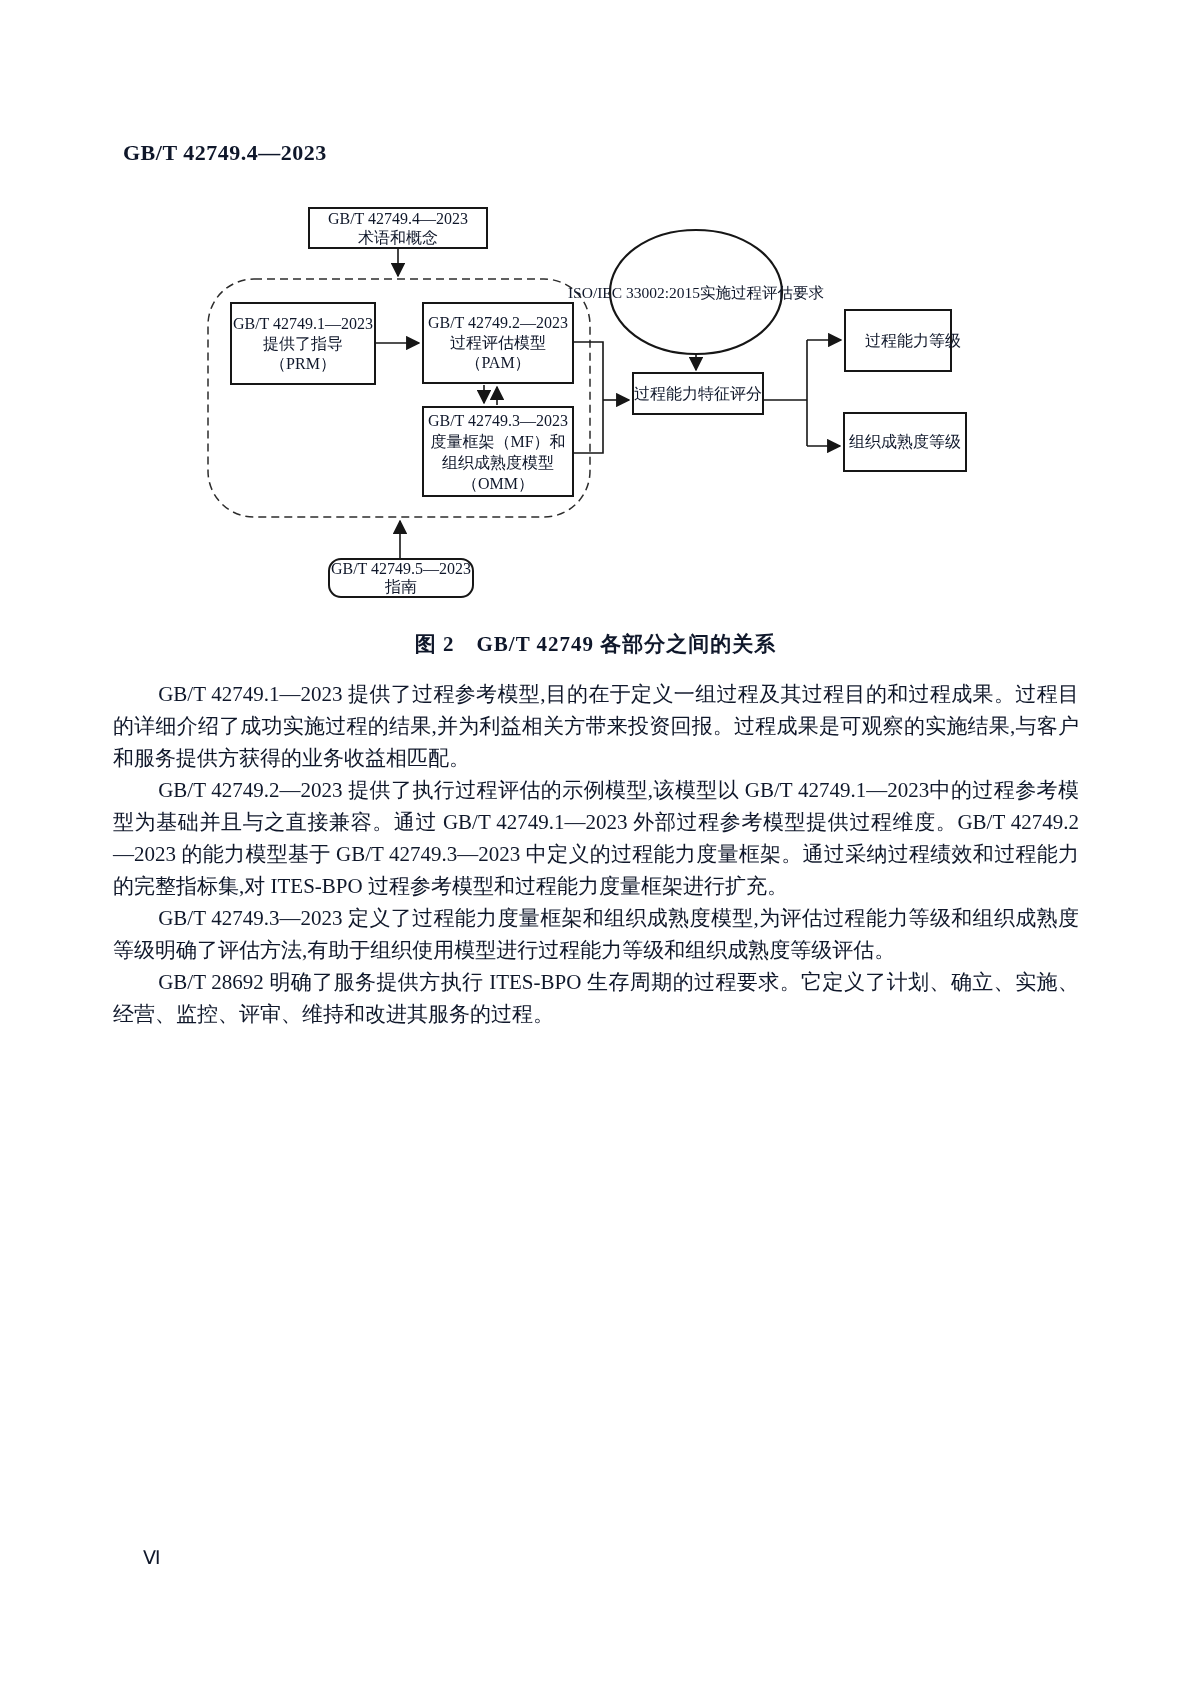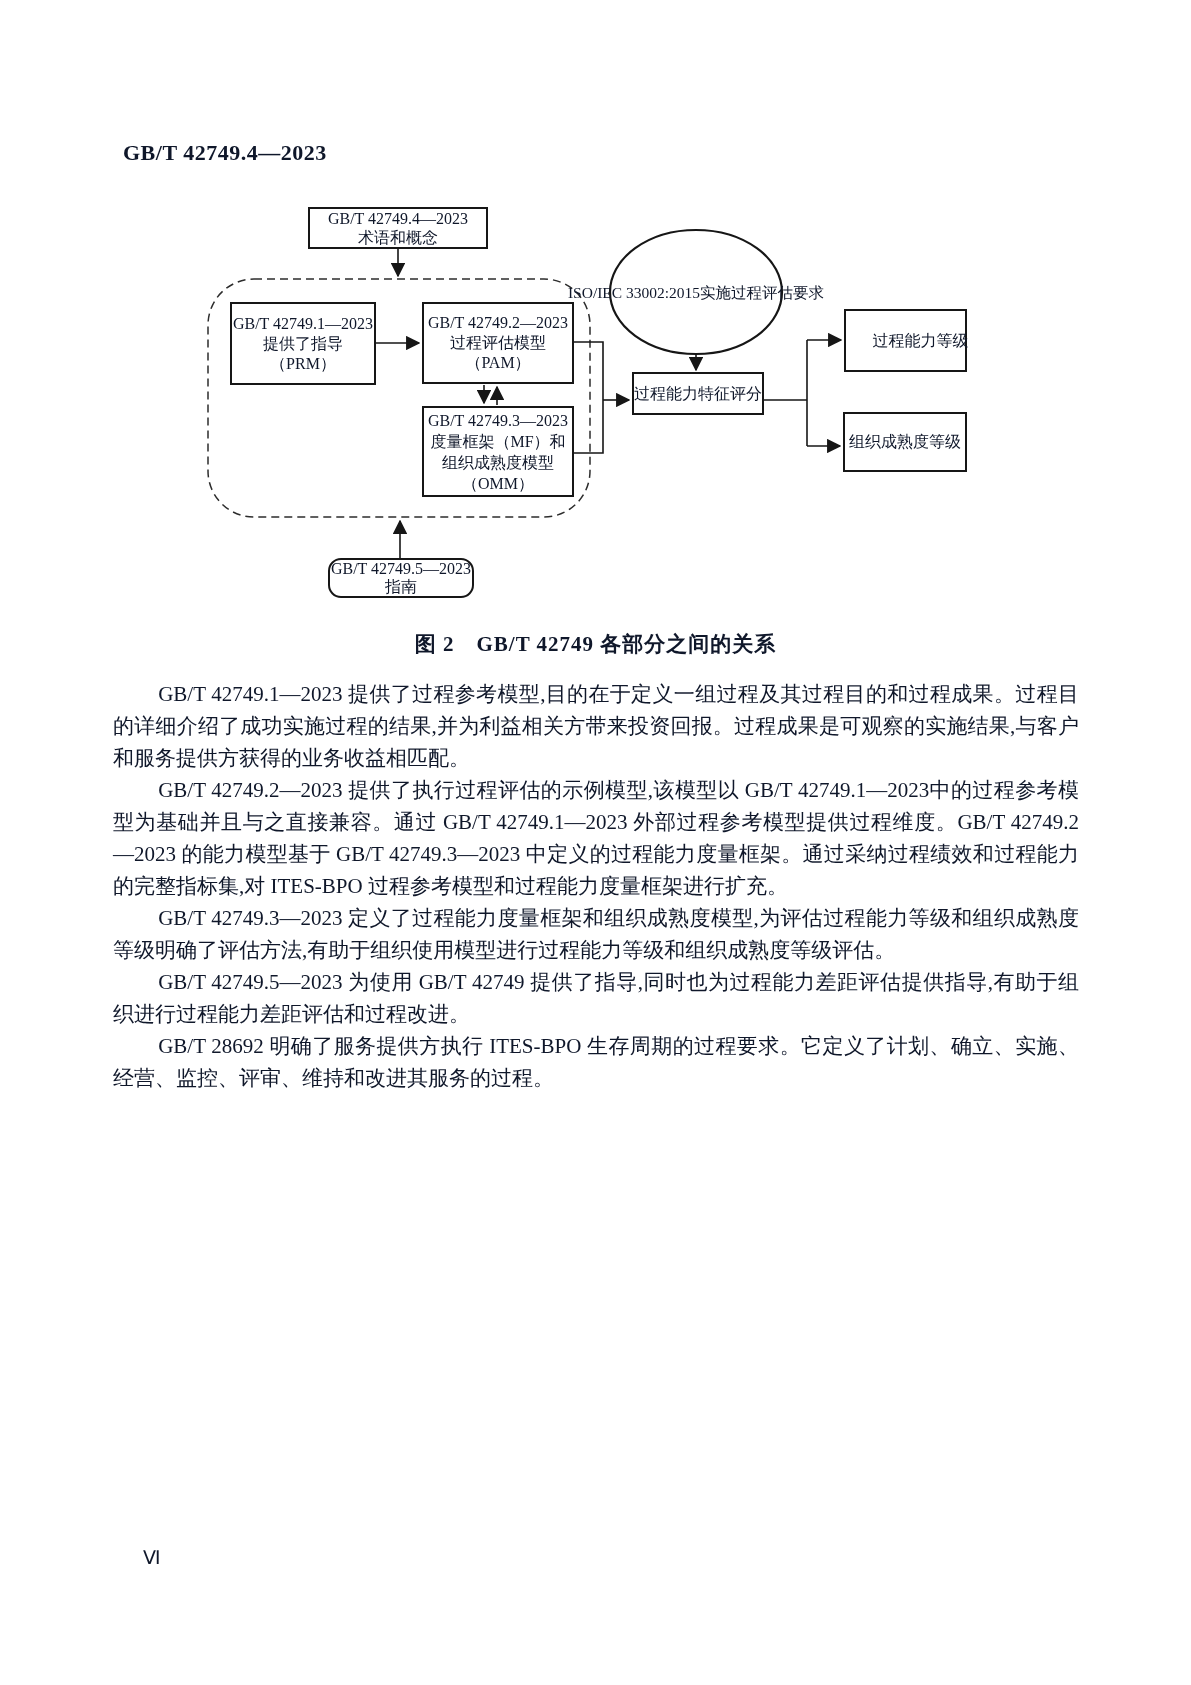--- a/index.html
+++ b/index.html
@@ -109,40 +109,39 @@
 
     <div class="ellipse-label" style="left:608px;top:264px;width:176px;height:58px;">
       <span>ISO/IEC 33002:2015</span>
       <span>实施过程评估要求</span>
     </div>
 
     <div class="node bold-border" style="left:632px;top:372px;width:132px;height:43px;">
       <span>过程能力特征评分</span>
     </div>
 
-    <div class="node" style="left:844px;top:309px;width:123px;height:63px;padding-left:30px;">
+    <div class="node" style="left:844px;top:309px;width:108px;height:63px;padding-left:30px;">
       <span>过程能力等级</span>
     </div>
 
     <div class="node" style="left:843px;top:412px;width:124px;height:60px;">
       <span>组织成熟度等级</span>
     </div>
 
     <div class="node bold-border" style="left:328px;top:558px;width:146px;height:40px;line-height:18px;border-radius:13px;">
       <span>GB/T 42749.5—2023</span>
       <span>指南</span>
     </div>
 
   </div>
 
   <div class="fig-caption">图 2　GB/T 42749 各部分之间的关系</div>
 
   <div class="body-text">
     <p>GB/T 42749.1—2023 提供了过程参考模型,目的在于定义一组过程及其过程目的和过程成果。过程目的详细介绍了成功实施过程的结果,并为利益相关方带来投资回报。过程成果是可观察的实施结果,与客户和服务提供方获得的业务收益相匹配。</p>
     <p>GB/T 42749.2—2023 提供了执行过程评估的示例模型,该模型以 GB/T 42749.1—2023中的过程参考模型为基础并且与之直接兼容。通过 GB/T 42749.1—2023 外部过程参考模型提供过程维度。GB/T 42749.2—2023 的能力模型基于 GB/T 42749.3—2023 中定义的过程能力度量框架。通过采纳过程绩效和过程能力的完整指标集,对 ITES-BPO 过程参考模型和过程能力度量框架进行扩充。</p>
     <p>GB/T 42749.3—2023 定义了过程能力度量框架和组织成熟度模型,为评估过程能力等级和组织成熟度等级明确了评估方法,有助于组织使用模型进行过程能力等级和组织成熟度等级评估。</p>
-    <p>GB/T 42749.5—2023 为使用 GB/T 42749 提供了指导,同时也为过程能力差距评估提供指导,有助于组织进行过程能力差距评估和过程改进。</p>
     <p>GB/T 28692 明确了服务提供方执行 ITES-BPO 生存周期的过程要求。它定义了计划、确立、实施、经营、监控、评审、维持和改进其服务的过程。</p>
   </div>
 
   <div class="page-number">Ⅵ</div>
 
 </div>
 
 </body></html>

